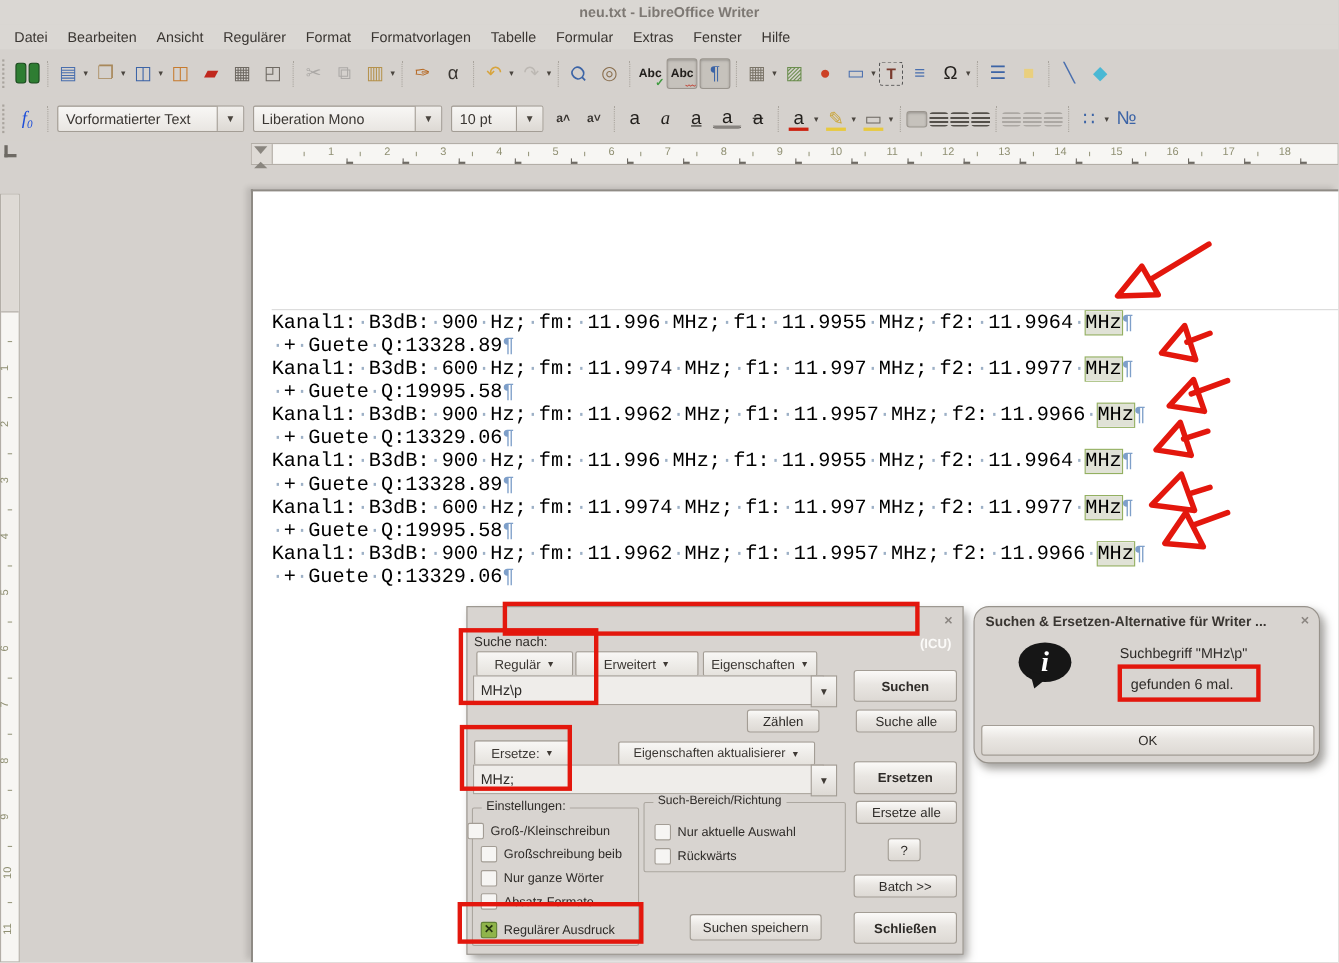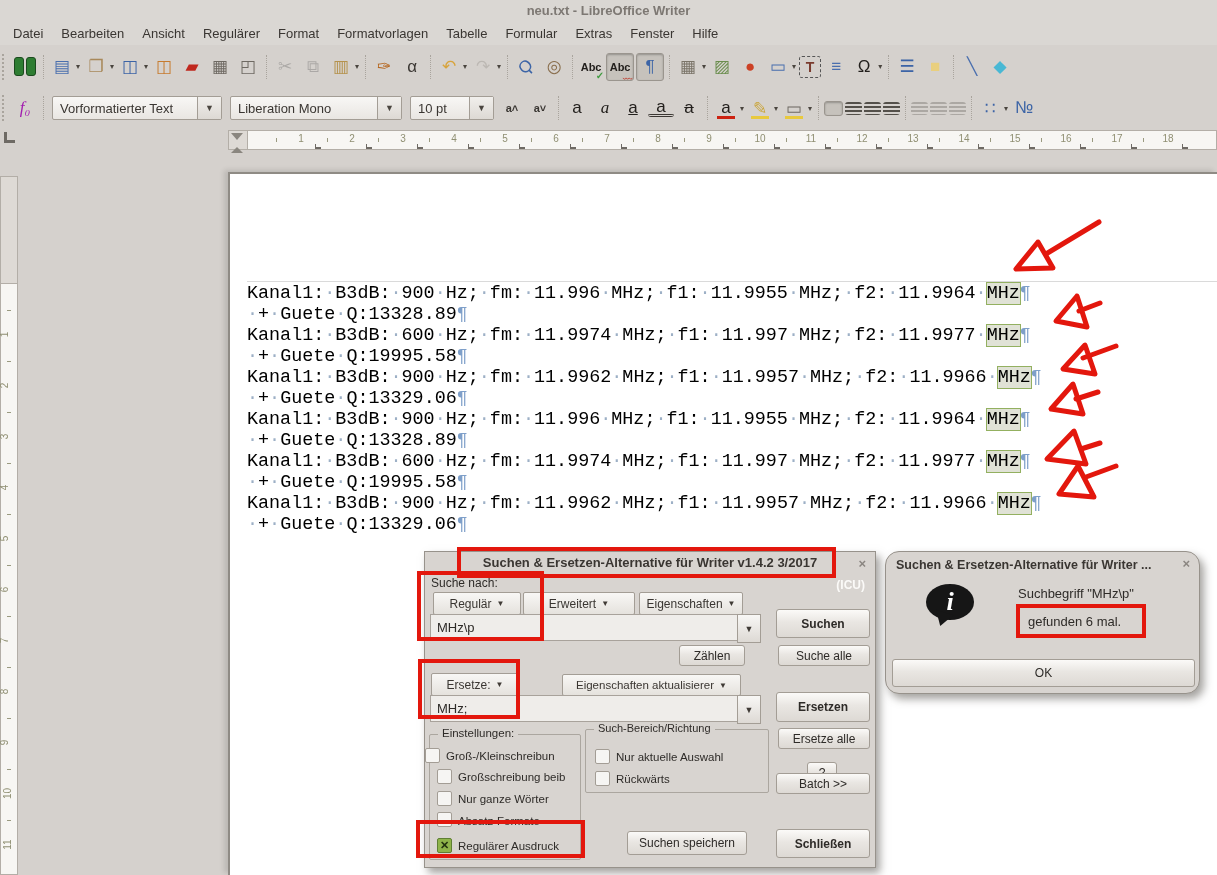--- a/index.html
+++ b/index.html
@@ -163,21 +163,21 @@
       <span class="dd">▾</span>
       <div class="sep"></div>
       <span class="tbi" style="color: rgb(60, 100, 166);">☰</span>
       <span class="tbi" style="color: rgb(233, 207, 126);">■</span>
       <div class="sep"></div>
       <span class="tbi" style="color: rgb(74, 111, 174);">╲</span>
       <span class="tbi" style="color: rgb(73, 184, 212);">◆</span>
     </div>
   <div class="tbrow" id="tb2">
       <div class="handle"></div>
-      <span class="tbi ital" style="color: #a21caf;">f₀</span>
+      <span class="tbi ital" style="color: #1d4ed8;">f₀</span>
       <div class="sep"></div>
       <div class="combo" style="width: 168px;">
         <span class="val">Vorformatierter Text</span>
         <span class="arr">▼</span>
       </div>
       <div class="combo" style="width: 170px;">
         <span class="val">Liberation Mono</span>
         <span class="arr">▼</span>
       </div>
       <div class="combo" style="width: 82px;">
@@ -298,21 +298,20 @@
       <span class="vtick" style="top: 591.5px;"></span>
       <span class="vnum" style="top: 662px;">11</span>
       <span class="vtick" style="top: 642.5px;"></span>
     </div>
 
   <div class="page"></div>
   <div class="tboundary"></div>
   <div class="doc" id="doc"><div class="ln">Kanal1:<span class="sp">·</span>B3dB:<span class="sp">·</span>900<span class="sp">·</span>Hz;<span class="sp">·</span><span class="sq">fm</span>:<span class="sp">·</span>11.996<span class="sp">·</span>MHz;<span class="sp">·</span>f1:<span class="sp">·</span>11.9955<span class="sp">·</span>MHz;<span class="sp">·</span>f2:<span class="sp">·</span>11.9964<span class="sp">·</span><span class="hl">MHz</span><span class="pc">¶</span></div><div class="ln"><span class="sp">·</span>+<span class="sp">·</span><span class="sq">Guete</span><span class="sp">·</span>Q:13328.89<span class="pc">¶</span></div><div class="ln">Kanal1:<span class="sp">·</span>B3dB:<span class="sp">·</span>600<span class="sp">·</span>Hz;<span class="sp">·</span><span class="sq">fm</span>:<span class="sp">·</span>11.9974<span class="sp">·</span>MHz;<span class="sp">·</span>f1:<span class="sp">·</span>11.997<span class="sp">·</span>MHz;<span class="sp">·</span>f2:<span class="sp">·</span>11.9977<span class="sp">·</span><span class="hl">MHz</span><span class="pc">¶</span></div><div class="ln"><span class="sp">·</span>+<span class="sp">·</span><span class="sq">Guete</span><span class="sp">·</span>Q:19995.58<span class="pc">¶</span></div><div class="ln">Kanal1:<span class="sp">·</span>B3dB:<span class="sp">·</span>900<span class="sp">·</span>Hz;<span class="sp">·</span><span class="sq">fm</span>:<span class="sp">·</span>11.9962<span class="sp">·</span>MHz;<span class="sp">·</span>f1:<span class="sp">·</span>11.9957<span class="sp">·</span>MHz;<span class="sp">·</span>f2:<span class="sp">·</span>11.9966<span class="sp">·</span><span class="hl">MHz</span><span class="pc">¶</span></div><div class="ln"><span class="sp">·</span>+<span class="sp">·</span><span class="sq">Guete</span><span class="sp">·</span>Q:13329.06<span class="pc">¶</span></div><div class="ln">Kanal1:<span class="sp">·</span>B3dB:<span class="sp">·</span>900<span class="sp">·</span>Hz;<span class="sp">·</span><span class="sq">fm</span>:<span class="sp">·</span>11.996<span class="sp">·</span>MHz;<span class="sp">·</span>f1:<span class="sp">·</span>11.9955<span class="sp">·</span>MHz;<span class="sp">·</span>f2:<span class="sp">·</span>11.9964<span class="sp">·</span><span class="hl">MHz</span><span class="pc">¶</span></div><div class="ln"><span class="sp">·</span>+<span class="sp">·</span><span class="sq">Guete</span><span class="sp">·</span>Q:13328.89<span class="pc">¶</span></div><div class="ln">Kanal1:<span class="sp">·</span>B3dB:<span class="sp">·</span>600<span class="sp">·</span>Hz;<span class="sp">·</span><span class="sq">fm</span>:<span class="sp">·</span>11.9974<span class="sp">·</span>MHz;<span class="sp">·</span>f1:<span class="sp">·</span>11.997<span class="sp">·</span>MHz;<span class="sp">·</span>f2:<span class="sp">·</span>11.9977<span class="sp">·</span><span class="hl">MHz</span><span class="pc">¶</span></div><div class="ln"><span class="sp">·</span>+<span class="sp">·</span><span class="sq">Guete</span><span class="sp">·</span>Q:19995.58<span class="pc">¶</span></div><div class="ln">Kanal1:<span class="sp">·</span>B3dB:<span class="sp">·</span>900<span class="sp">·</span>Hz;<span class="sp">·</span><span class="sq">fm</span>:<span class="sp">·</span>11.9962<span class="sp">·</span>MHz;<span class="sp">·</span>f1:<span class="sp">·</span>11.9957<span class="sp">·</span>MHz;<span class="sp">·</span>f2:<span class="sp">·</span>11.9966<span class="sp">·</span><span class="hl">MHz</span><span class="pc">¶</span></div><div class="ln"><span class="sp">·</span>+<span class="sp">·</span><span class="sq">Guete</span><span class="sp">·</span>Q:13329.06<span class="pc">¶</span></div></div>
 
   <div class="dlg" id="findDlg" style="left:424px;top:551px;width:450px;height:315px;">
-    <div class="ttl">Suchen &amp; Ersetzen-Alternative für Writer  v1.4.2  3/2017</div>
     <span class="clx">×</span>
     <span class="icu">(ICU)</span>
 
     <span class="lbl" style="left:6px;top:24px;">Suche nach:</span>
     <div class="ddbtn" style="left:8px;top:40px;width:86px;height:21px;">
       <span>Regulär</span>
         <span class="dar">▼</span>
     </div>
     <div class="ddbtn" style="left:98px;top:40px;width:110px;height:21px;">
       <span>Erweitert</span>
@@ -379,21 +378,21 @@
           <span class="cb"></span>
           <span>Nur aktuelle Auswahl</span>
         </div>
         <div class="cbrow" style="left: 170px; top: 219px;">
           <span class="cb"></span>
           <span>Rückwärts</span>
         </div>
       </div>
 
     <div class="btn" style="left:382px;top:210px;width:28px;height:19px;">?</div>
-    <div class="btn" style="left:351px;top:221px;width:92px;height:19px;">Batch &gt;&gt;</div>
+    <div class="btn" style="left:351px;top:243px;width:92px;height:19px;">Batch &gt;&gt;</div>
     <div class="btn" style="left:202px;top:279px;width:118px;height:22px;">Suchen speichern</div>
     <div class="btn primary" style="left:351px;top:277px;width:92px;height:27px;">Schließen</div>
   </div>
 
   <div class="dlg" id="infoDlg" style="left:885px;top:551px;width:313px;height:141px;border-radius:14px;">
     <div class="ttl-l">Suchen &amp; Ersetzen-Alternative für Writer ...</div>
     <span class="clx">×</span>
     <div class="infoicon" style="left:40px;top:32px;">
       <div class="bub">i</div>
       <div class="tail"></div>

